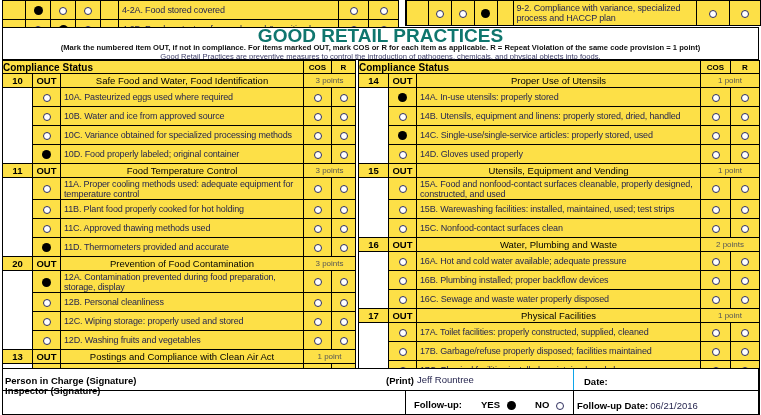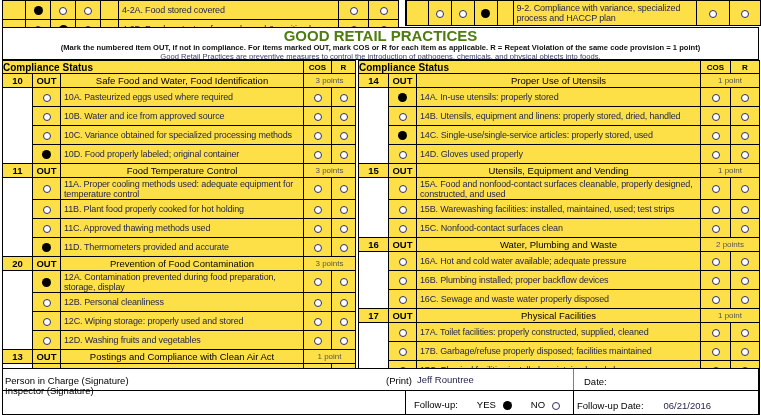--- a/index.html
+++ b/index.html
@@ -16,21 +16,21 @@
   #tt-right .trow{height:25px}
   .itxt{font-size:9px;letter-spacing:-0.15px;color:#26264f;padding:0 3px;text-align:left;white-space:nowrap;line-height:10px}
   #tt-right .itxt{white-space:normal}
   .cc{text-align:center}
   
   .circ{display:inline-block;border-radius:50%;vertical-align:middle}
   .circ.open{width:8px;height:8px;border:1.3px solid #2e2e5e;background:#fff}
   .circ.filled{width:9px;height:9px;background:#000}
   
   .grp-header{position:absolute;left:2px;top:27px;width:757px;height:33px;border:1px solid #000;text-align:center;background:#fff}
-  .grp-title{font-weight:bold;font-size:15px;line-height:15px;color:#4d7c0f}
+  .grp-title{font-weight:bold;font-size:19px;line-height:15px;color:#0f766e}
   .grp-sub1{font-weight:bold;font-size:7.6px;line-height:9px;color:#111}
   .grp-sub2{font-size:7.6px;line-height:9px;color:#3a3a66}
   
   .grp{position:absolute;top:60px}
   #grp-left{left:2px;width:353px}
   #grp-right{left:358px;width:401px}
   .hrow{height:13px}
   .chead{font-weight:bold;font-size:10px;color:#000;padding-left:0;text-align:left}
   .cosr{font-weight:bold;font-size:8px;color:#000;text-align:center}
   .srow{height:14px}
@@ -40,30 +40,30 @@
   .irow{height:13px}
   .irow.tall{height:22px}
   .irow.tall .itxt{white-space:normal}
   .nspan{background:#fff}
   
   .gap-border{position:absolute;left:2px;top:348px;height:20px;width:0;border-left:1px solid #000}
   
   .footer{position:absolute;left:2px;top:368px;width:757px;height:47px;border:1px solid #000;background:#fff;z-index:5}
   .f-row1{height:22px;border-bottom:1px solid #000;display:flex}
   .f-row2{height:23px;display:flex}
-  .b{font-weight:normal;font-size:9.5px;color:#000;white-space:nowrap}
+  .b{font-weight:bold;font-size:9.5px;color:#000;white-space:nowrap}
   .fn{font-size:9.5px;color:#26264f;white-space:nowrap}
   .f-pa{width:570px;position:relative;display:flex;align-items:flex-end;padding:0 0 4px 2px}
   .fp{position:absolute;left:383px;bottom:4px}
   .fnm{position:absolute;left:414px;bottom:5px}
   .f-pb{flex:1;border-left:1px solid #0ea5e9;padding:2px 0 0 10px}
   .f-ia{width:402px;display:flex;align-items:flex-end;padding:0 0 18px 2px}
   .f-fu{width:168px;border-left:1px solid #000;display:flex;align-items:flex-end;gap:7px;padding:0 0 4px 8px}
   .f-fu .yn{margin-left:12px}
-  .f-fd{flex:1;border-left:1px solid #000;display:flex;align-items:flex-end;gap:20px;padding:0 0 3px 3px}
+  .f-fd{flex:1;border-left:1px solid #000;display:flex;align-items:flex-end;gap:2px;padding:0 0 3px 3px}
 </style>
 </head>
 <body>
 
 <div class="page">
 
   <table class="tt" id="tt-left">
     <colgroup>
         <col style="width:23px">
         <col style="width:25px">

